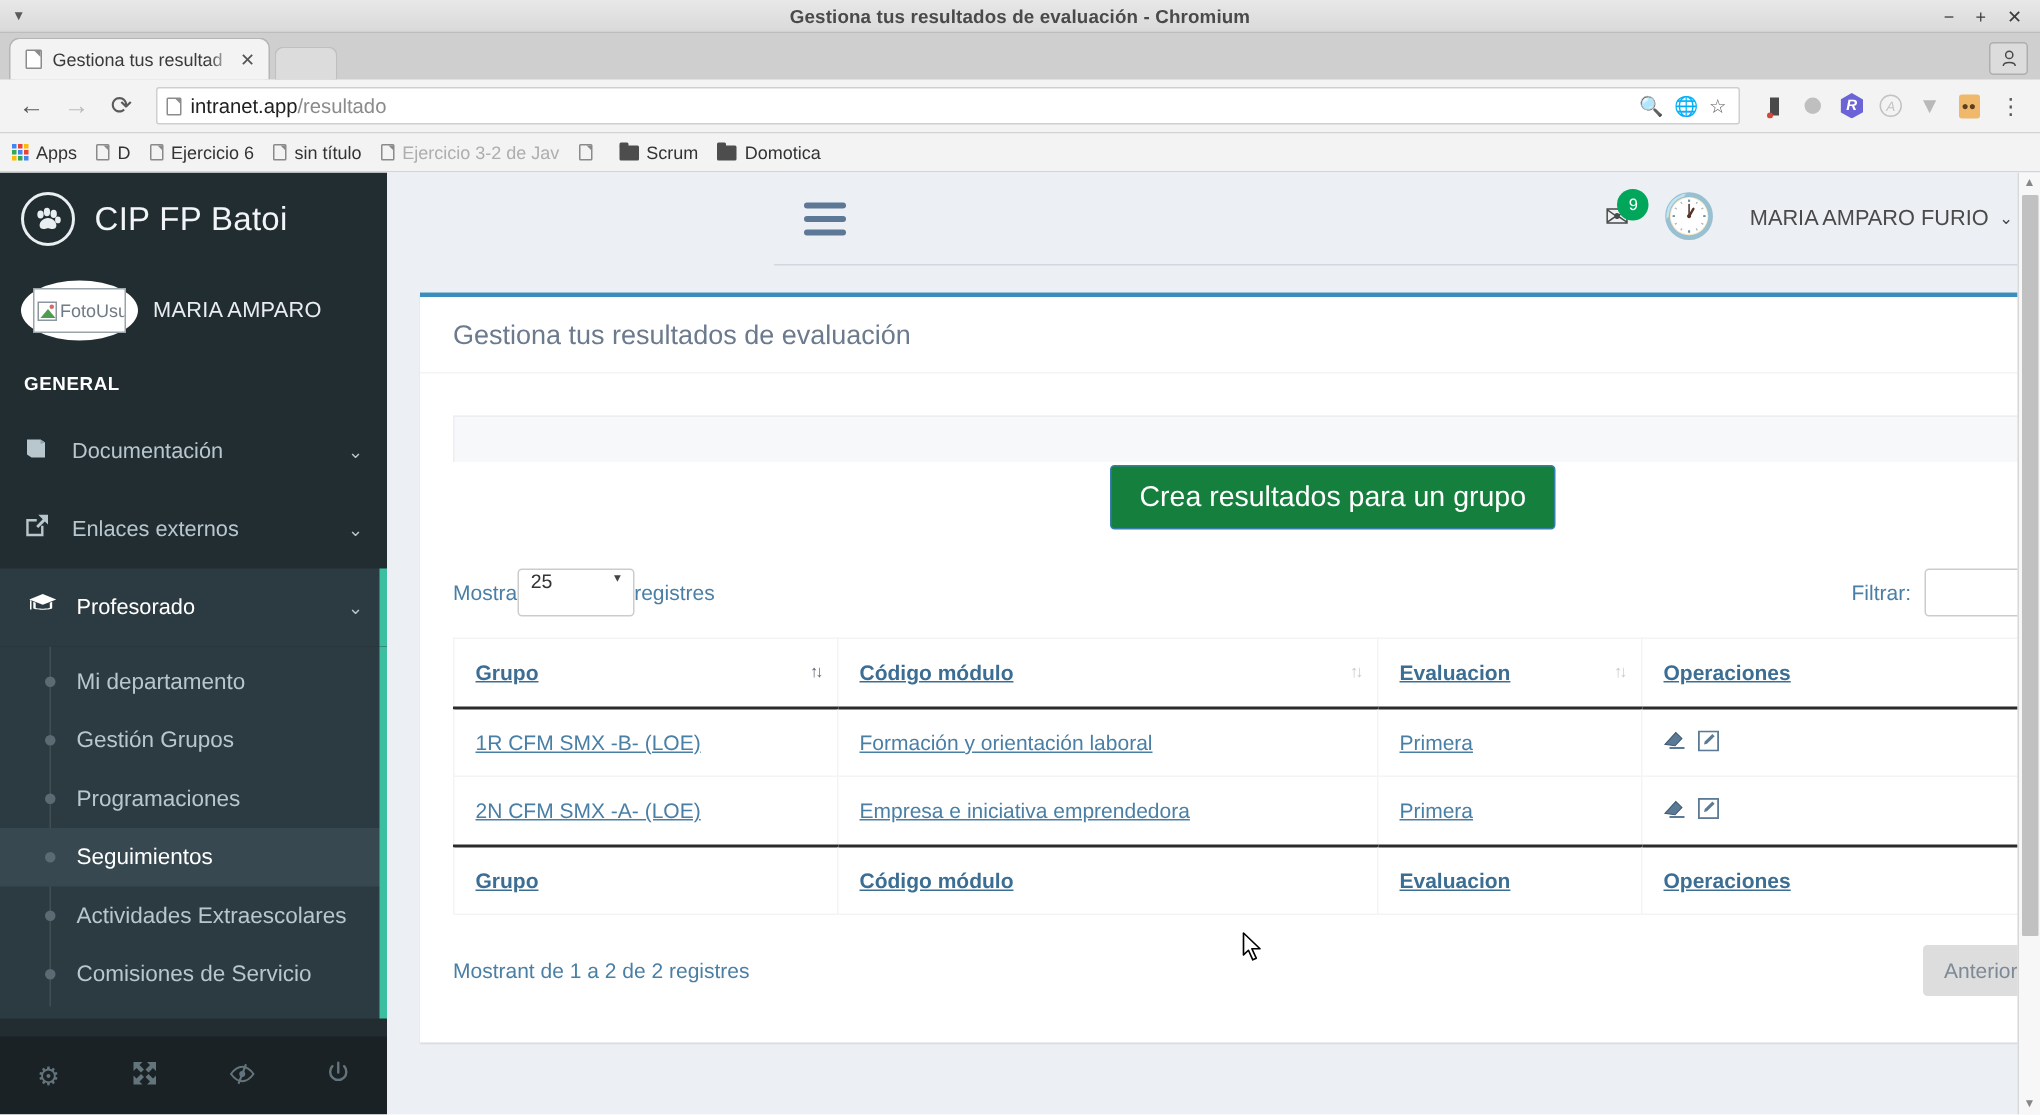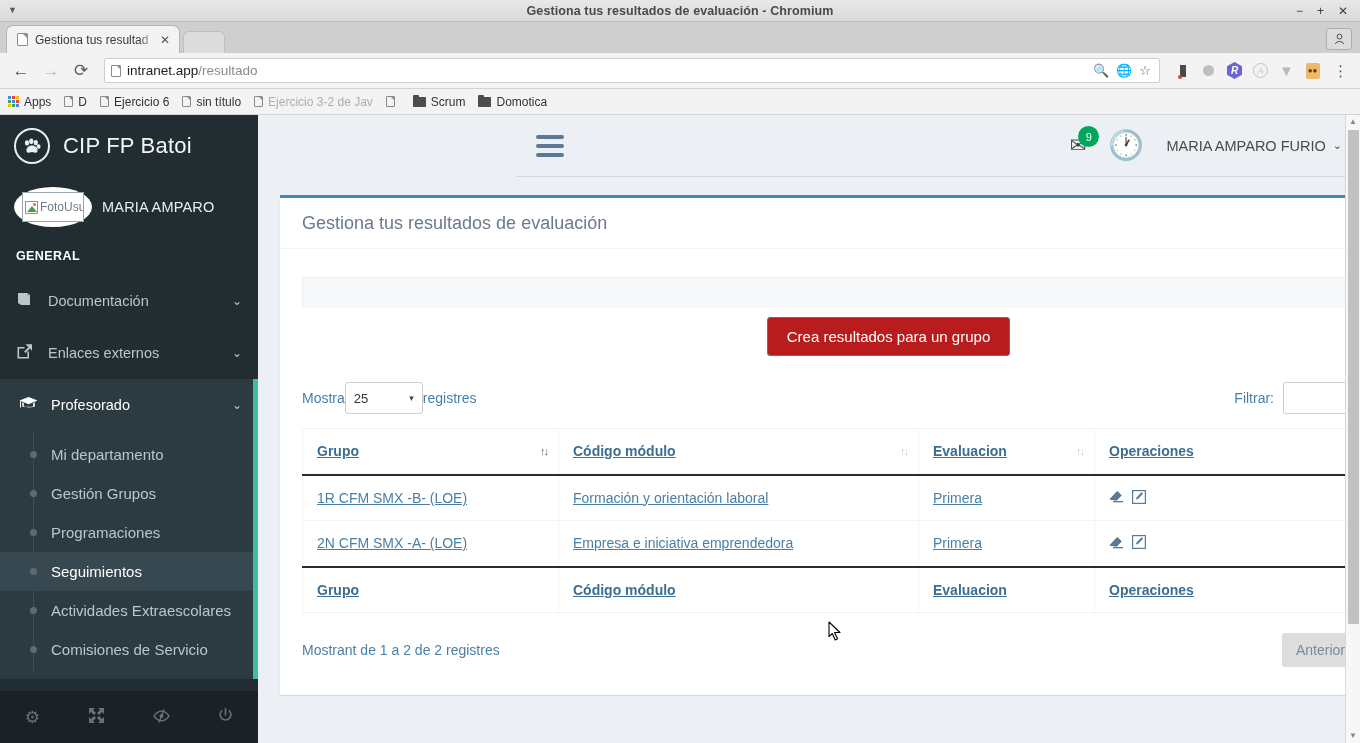--- a/index.html
+++ b/index.html
@@ -291,31 +291,31 @@
   }
   .tab-active {
     position: absolute; right: 12px; top: 0; width: 88px; height: 45px;
     background: #fff; border: 1px solid #e3e5e8; border-bottom: none;
     display: flex; align-items: center; justify-content: center;
     font-size: 13.5px; color: #5d6874;
     box-shadow: 3px 0 0 -1px #d9dce0;
   }
 
   .btn-primary {
-    display: block; margin: 7px auto 0 auto;
-    background: #b91c1c; color: #fff; border: 1px solid #367fa9;
-    border-radius: 3px; font-size: 15px; padding: 11px 19px; line-height: 1;
+    display: block; margin: 0 auto 0 auto;
+    background: #15803d; color: #fff; border: 1px solid #367fa9;
+    border-radius: 3px; font-size: 19px; padding: 11px 19px; line-height: 1;
     font-family: inherit;
   }
 
   .dt-top { display: flex; align-items: center; margin-top: 26px; }
   .dt-length { font-size: 14px; color: #4a7fa5; display: flex; align-items: center; gap: 0;}
   .dt-select {
     width: 78px; height: 32px; border: 1px solid #ccc; border-radius: 3px;
-    background: #fff; display: flex; align-items: center; padding: 0 8px;
+    background: #fff; display: flex; align-items: flex-start; padding: 0 8px;
     font-size: 13px; color: #333;
   }
   .dt-select .sval { flex: 1 1 auto; }
   .dt-select .scaret { font-size: 9px; color: #444; }
   .dt-filter { margin-left: auto; display: flex; align-items: center; gap: 9px; font-size: 14px; color:#4a7fa5;}
   .dt-input {
     width: 192px; height: 32px; border: 1px solid #ccc; border-radius: 3px;
     background: #fff;
   }
 

